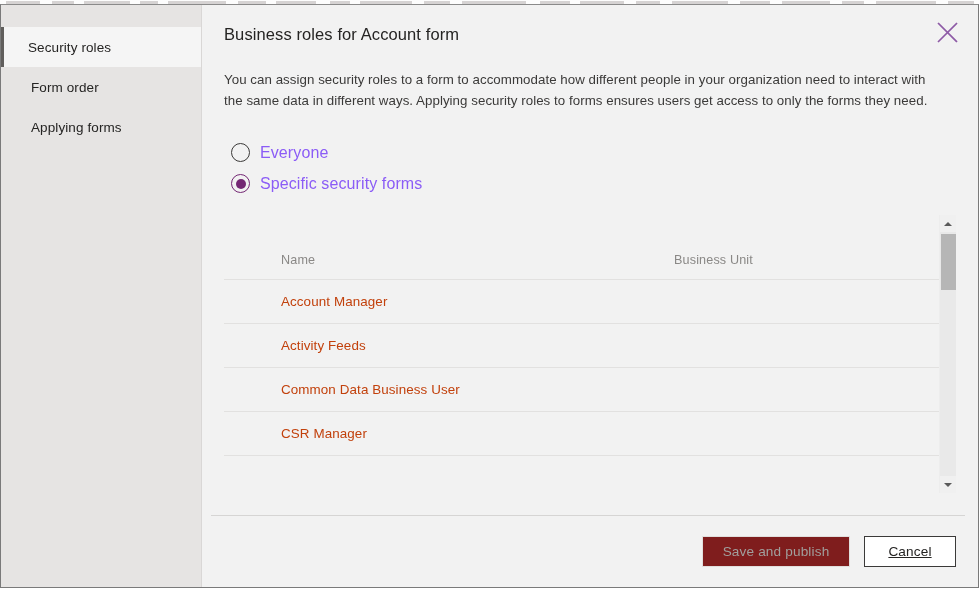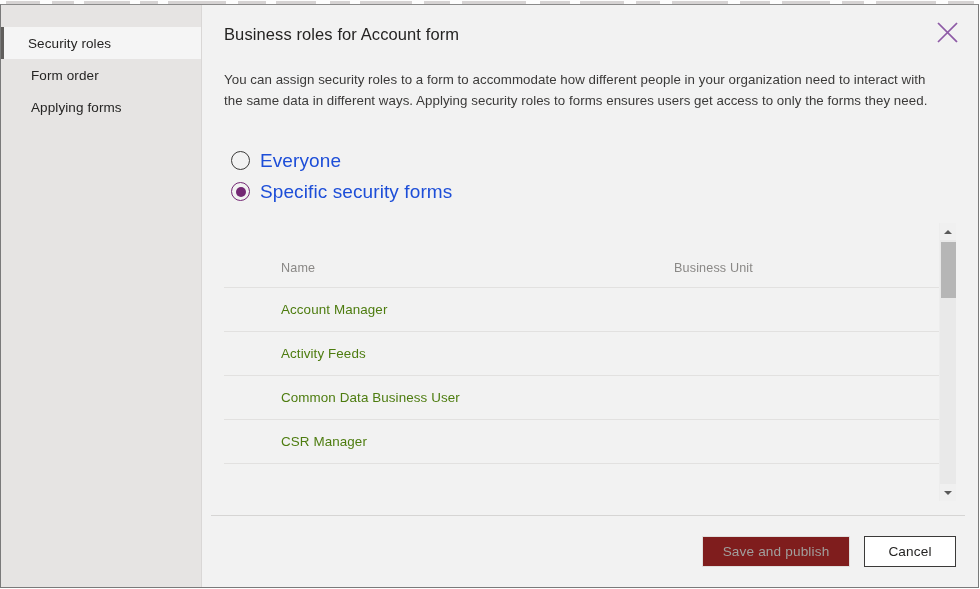--- a/index.html
+++ b/index.html
@@ -62,21 +62,21 @@
   .sidebar-title {
     font-size: 20px;
     color: #252423;
     padding: 23px 0 0 27px;
     letter-spacing: .1px;
     height: 51px;
     box-sizing: border-box;
   }
   .nav-list { margin-top: 22px; }
   .nav-item {
-    height: 32px;
+    height: 40px;
     display: flex;
     align-items: center;
     padding-left: 27px;
     font-size: 13.5px;
     color: #252423;
     box-sizing: border-box;
     border-left: 3px solid transparent;
     cursor: pointer;
     letter-spacing: .1px;
   }
@@ -131,21 +131,21 @@
     min-height: 0;
     display: flex;
     flex-direction: column;
   }
 
   .description {
     font-size: 13.3px;
     line-height: 21px;
     color: #3b3a39;
     width: 712px;
-    margin: 12px 0 8px 0;
+    margin: 12px 0 0 0;
     letter-spacing: .05px;
   }
 
   .radio-group { margin-top: 26px; }
   .radio-row {
     display: flex;
     align-items: center;
     height: 31px;
     cursor: pointer;
   }
@@ -168,22 +168,22 @@
     border-width: 1.6px;
   }
   .radio-row.checked .radio-mark::after {
     content: "";
     width: 10px;
     height: 10px;
     border-radius: 50%;
     background: #742774;
   }
   .radio-label {
-    font-size: 19px;
-    color: #1d4ed8;
+    font-size: 16px;
+    color: #8b5cf6;
     letter-spacing: .1px;
   }
 
   
   .table-wrap {
     position: relative;
     margin-top: 16px;
     height: 278px;
     background: #f2f2f2;
     overflow: hidden;
@@ -204,21 +204,21 @@
     height: 52px;
     vertical-align: bottom;
     padding: 0 0 12px 0;
     border-bottom: 1px solid #e2e1e0;
     letter-spacing: .15px;
   }
   .tbl th.h-name { padding-left: 57px; }
   .tbl th.h-bu { padding-left: 0; }
   .tbl td {
     font-size: 13.4px;
-    color: #4d7c0f;
+    color: #c2410c;
     height: 43px;
     border-bottom: 1px solid #e2e1e0;
     padding: 0;
     letter-spacing: .1px;
   }
   .tbl td.t-name { padding-left: 57px; }
 
   
   .vscroll {
     position: absolute;
@@ -305,20 +305,21 @@
     color: #a19f9d;
     border: 1px solid #e1dfdd;
     cursor: default;
   }
   .btn-secondary {
     background: #ffffff;
     color: #252423;
     border: 1px solid #3b3a39;
     min-width: 92px;
     cursor: pointer;
+    text-decoration: underline;
   }
 </style>
 </head>
 <body>
 
 <div id="screen">
 
   <div class="bg-strip">
     <span class="tick" style="left:6px;width:34px;"></span>
     <span class="tick" style="left:52px;width:22px;"></span>

